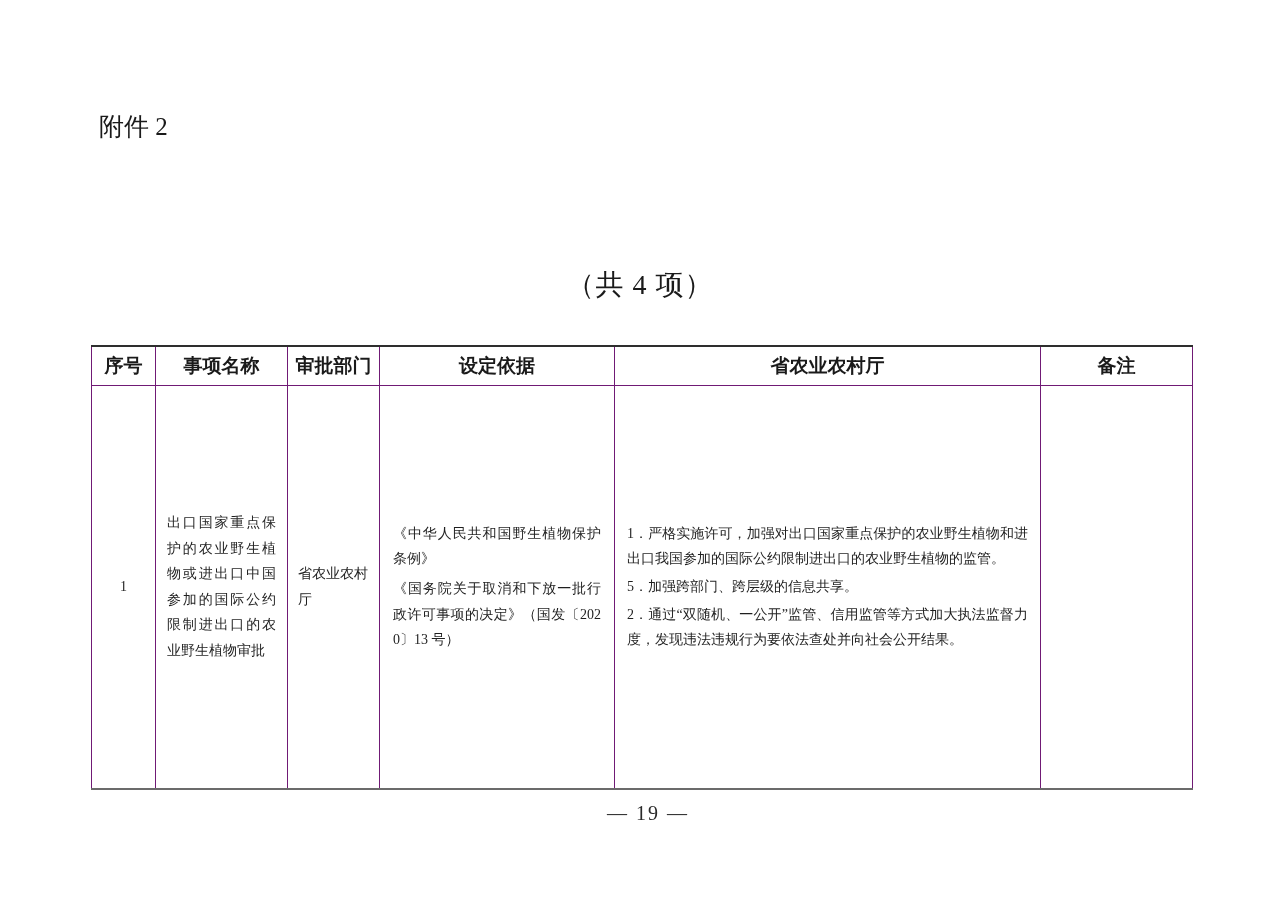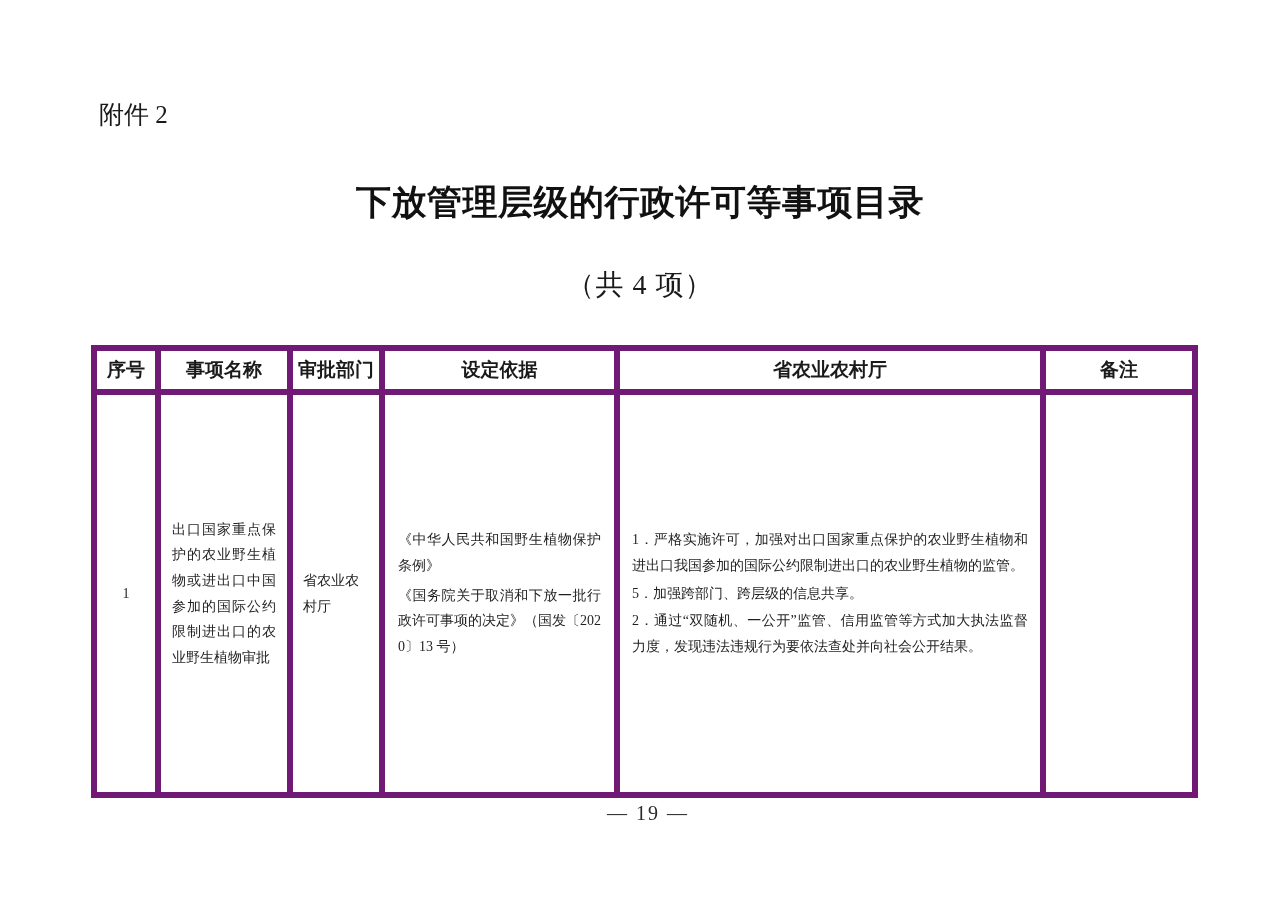--- a/index.html
+++ b/index.html
@@ -12,21 +12,21 @@
     width: 1280px;
     height: 905px;
     background: #ffffff;
     color: #1f1f1f;
     font-family: "Liberation Serif", serif;
     overflow: hidden;
   }
   .attachment {
     position: absolute;
     left: 99px;
-    top: 100px;
+    top: 112px;
     font-size: 25px;
     line-height: 1.2;
     color: #1a1a1a;
   }
   .doc-title {
     position: absolute;
     left: 0;
     top: 183px;
     width: 100%;
     text-align: center;
@@ -53,21 +53,21 @@
     top: 345px;
     width: 1101px;
     border-collapse: collapse;
     table-layout: fixed;
     border: 1px solid #555555;
     border-top: 2px solid #2e2e2e;
     border-bottom: 2px solid #6b6b6b;
   }
   table.catalog th,
   table.catalog td {
-    border: 6px solid #701a75;
+    border: 1px solid #701a75;
   }
   table.catalog th {
     height: 38px;
     font-family: "Liberation Sans", sans-serif;
     font-weight: bold;
     font-size: 19px;
     text-align: center;
     vertical-align: middle;
     color: #1a1a1a;
     padding: 0 2px;
@@ -100,21 +100,20 @@
     letter-spacing: 2px;
   }
 </style>
 </head>
 <body>
 
 <div class="sheet">
 
   <div class="attachment">附件 2</div>
 
-  <div class="doc-title">下放管理层级的行政许可等事项目录</div>
 
   <div class="doc-subtitle">（共 4 项）</div>
 
   <table class="catalog">
     <colgroup>
       <col style="width:64px">
       <col style="width:132px">
       <col style="width:92px">
       <col style="width:235px">
       <col style="width:426px">

